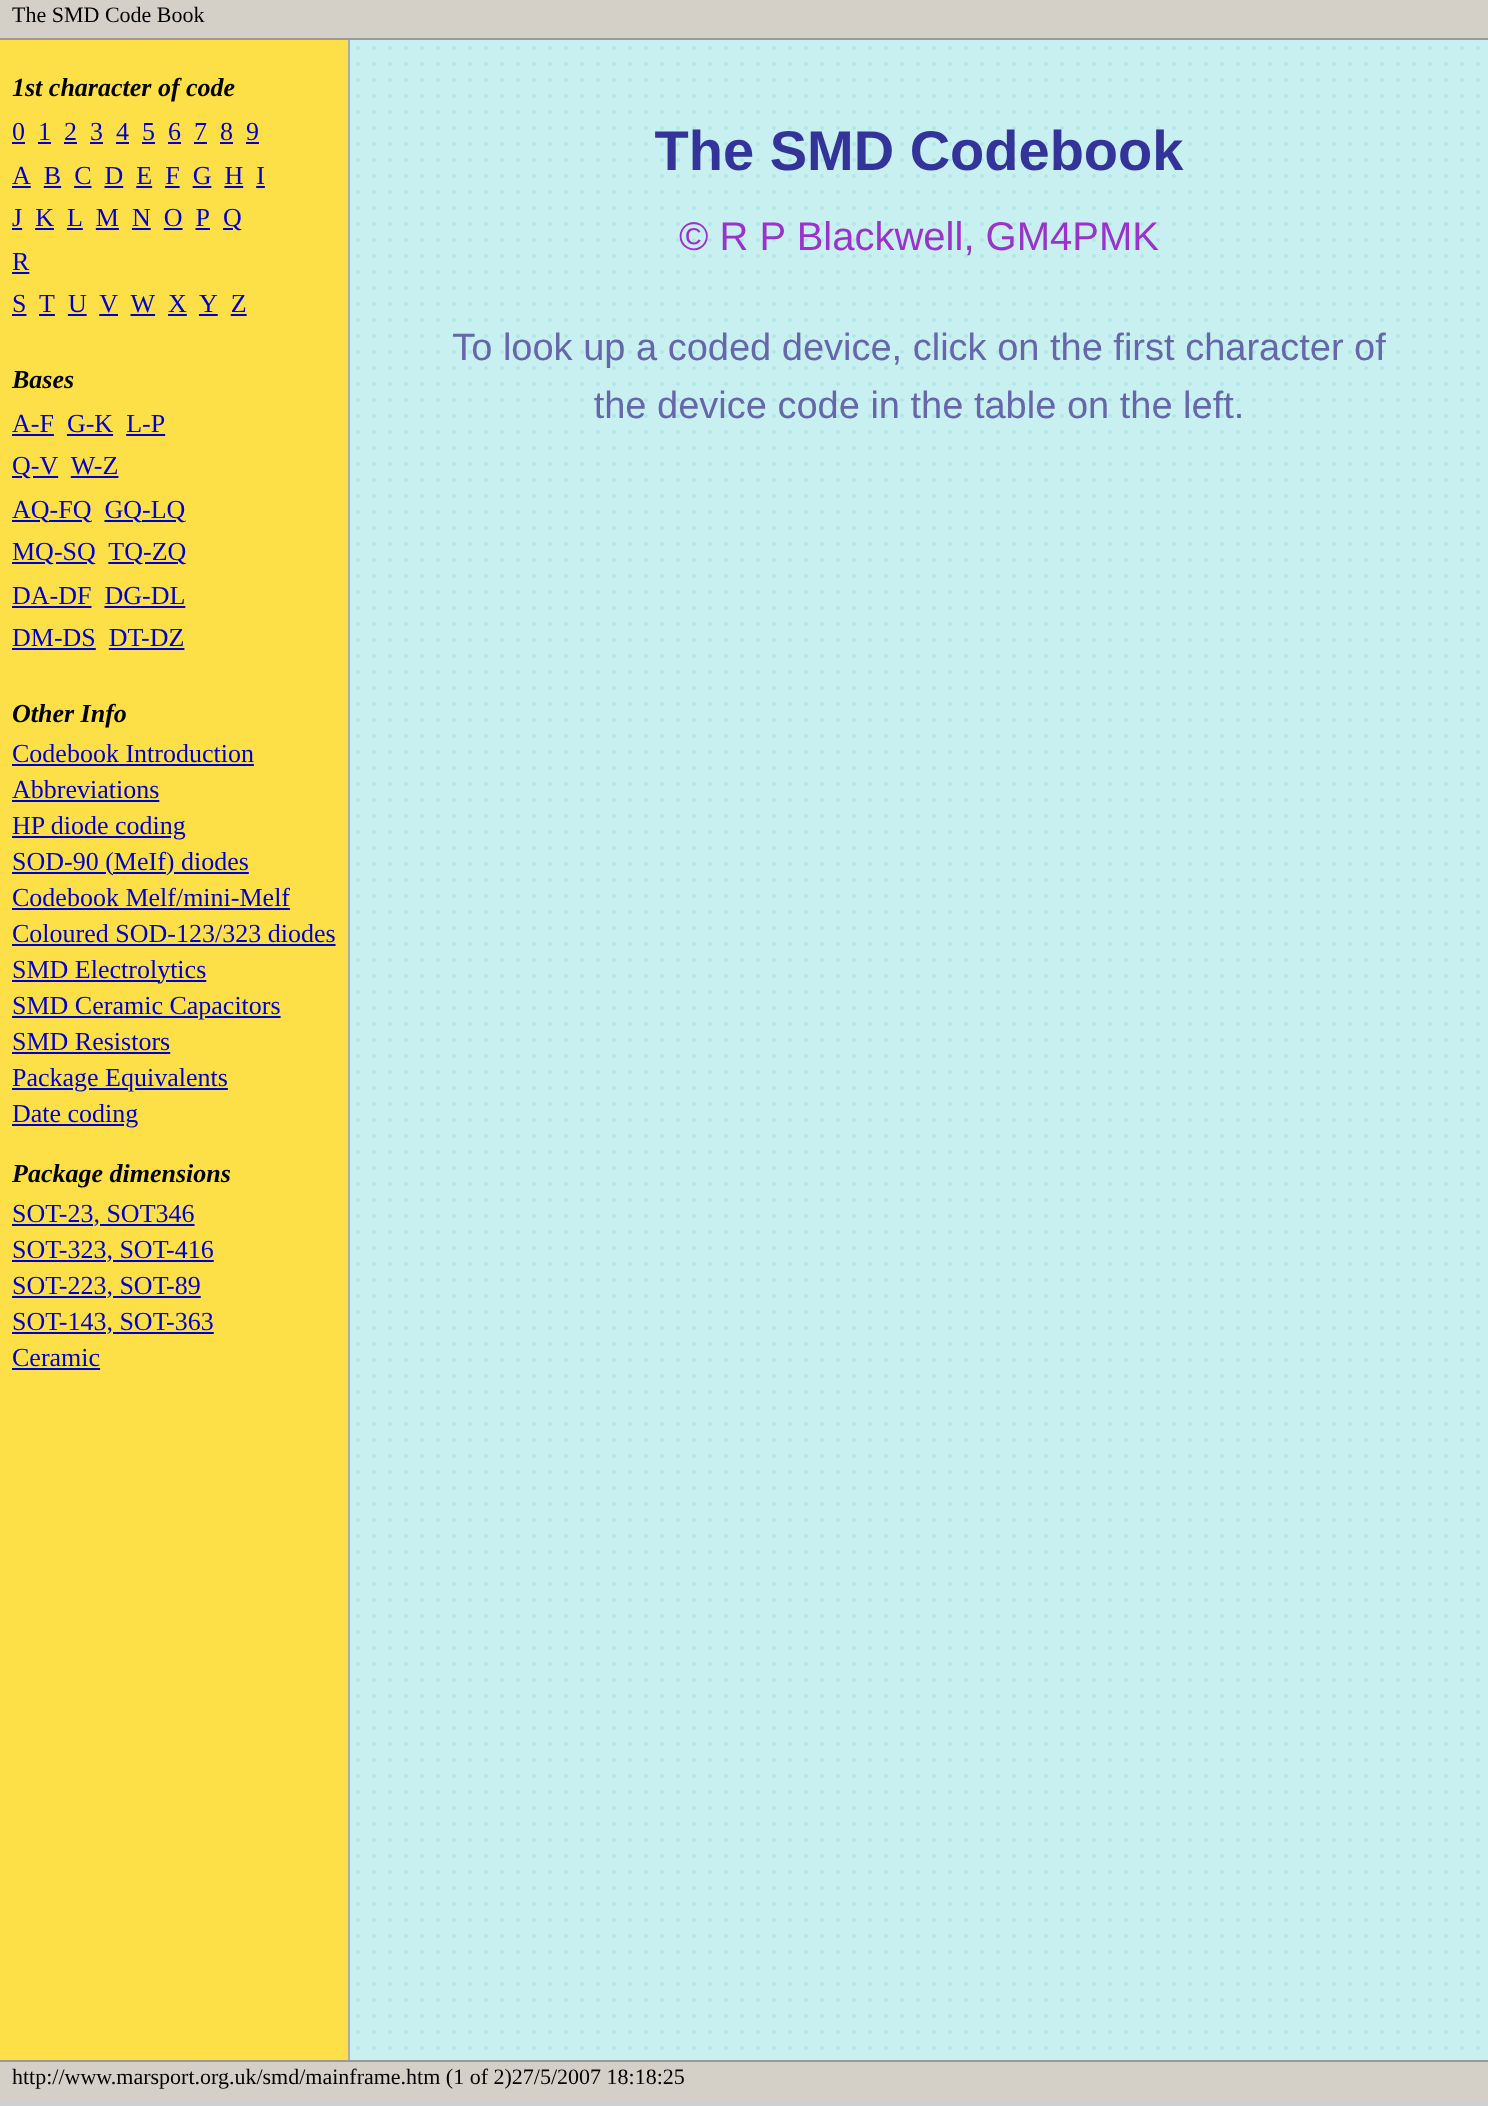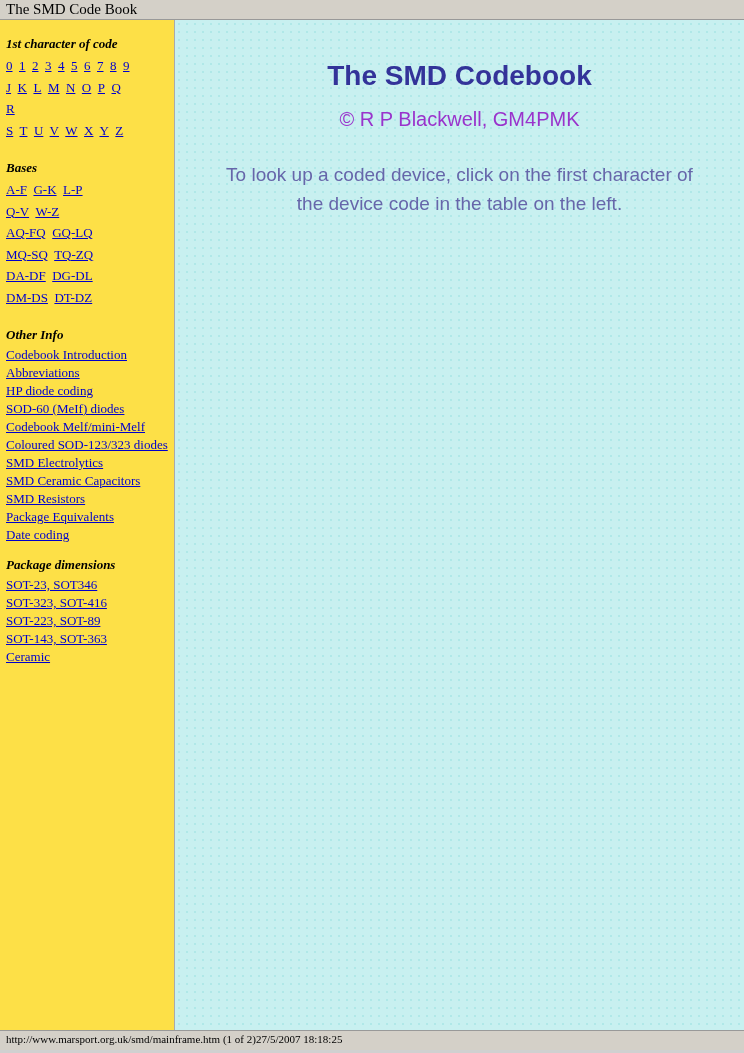--- a/index.html
+++ b/index.html
@@ -13,25 +13,24 @@
       font-size: 13px;
       background: #d0d0d0;
       width: 744px;
       min-height: 1053px;
     }
 
     #title-bar {
       background: #d4d0c8;
       border-bottom: 1px solid #999;
       padding: 2px 6px;
-      font-size: 15px;
+      font-size: 11px;
       color: #000;
       height: 20px;
       display: flex;
-      align-items: center;
     }
 
     #main-layout {
       display: flex;
       width: 744px;
       min-height: 1010px;
     }
 
     #sidebar {
       width: 175px;
@@ -165,20 +164,31 @@
       <a class="sidebar-link">2</a>&nbsp;
       <a class="sidebar-link">3</a>&nbsp;
       <a class="sidebar-link">4</a>&nbsp;
       <a class="sidebar-link">5</a>&nbsp;
       <a class="sidebar-link">6</a>&nbsp;
       <a class="sidebar-link">7</a>&nbsp;
       <a class="sidebar-link">8</a>&nbsp;
       <a class="sidebar-link">9</a>
     </div>
 
+    <div class="char-row">
+      <a class="sidebar-link">A</a>&nbsp;
+      <a class="sidebar-link">B</a>&nbsp;
+      <a class="sidebar-link">C</a>&nbsp;
+      <a class="sidebar-link">D</a>&nbsp;
+      <a class="sidebar-link">E</a>&nbsp;
+      <a class="sidebar-link">F</a>&nbsp;
+      <a class="sidebar-link">G</a>&nbsp;
+      <a class="sidebar-link">H</a>&nbsp;
+      <a class="sidebar-link">I</a>
+    </div>
 
     <div class="char-row">
       <a class="sidebar-link">J</a>&nbsp;
       <a class="sidebar-link">K</a>&nbsp;
       <a class="sidebar-link">L</a>&nbsp;
       <a class="sidebar-link">M</a>&nbsp;
       <a class="sidebar-link">N</a>&nbsp;
       <a class="sidebar-link">O</a>&nbsp;
       <a class="sidebar-link">P</a>&nbsp;
       <a class="sidebar-link">Q</a>
@@ -234,21 +244,21 @@
     <div class="other-info-item">
       <a class="sidebar-link">Codebook Introduction</a>
     </div>
     <div class="other-info-item">
       <a class="sidebar-link">Abbreviations</a>
     </div>
     <div class="other-info-item">
       <a class="sidebar-link">HP diode coding</a>
     </div>
     <div class="other-info-item">
-      <a class="sidebar-link">SOD-60 (MeIf) diodes</a>
+      <a class="sidebar-link">SOD-90 (MeIf) diodes</a>
     </div>
     <div class="other-info-item">
       <a class="sidebar-link">Codebook Melf/mini-Melf</a>
     </div>
     <div class="other-info-item">
       <a class="sidebar-link">Coloured SOD-123/323 diodes</a>
     </div>
     <div class="other-info-item">
       <a class="sidebar-link">SMD Electrolytics</a>
     </div>

